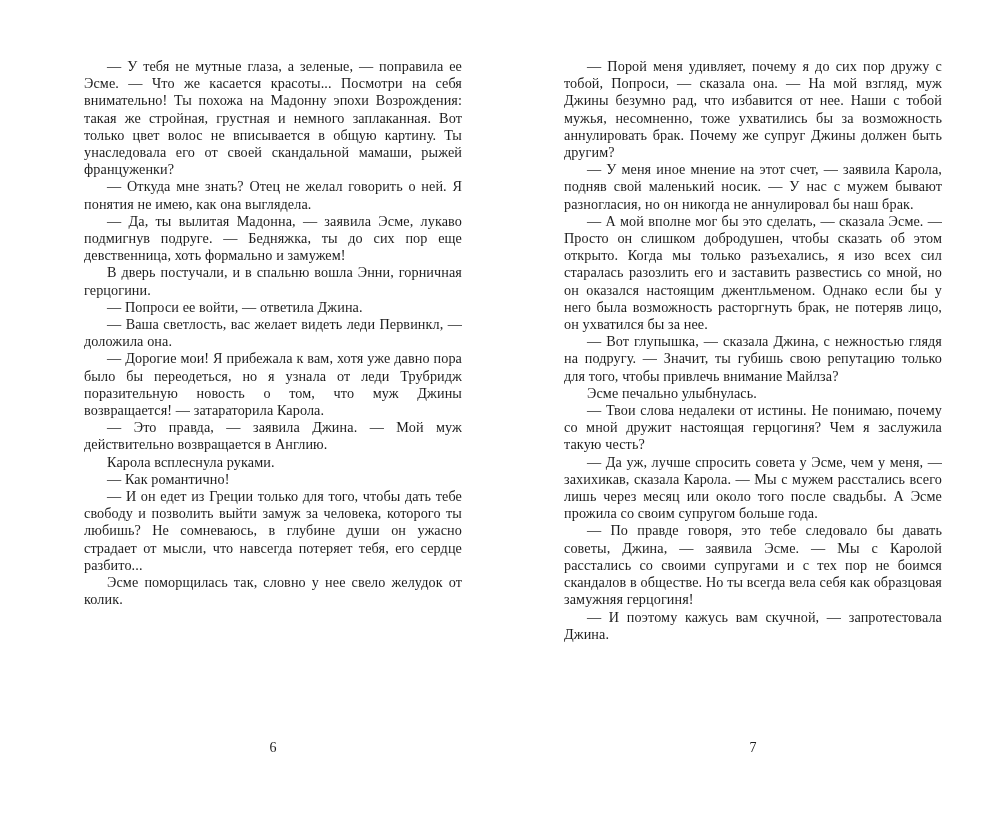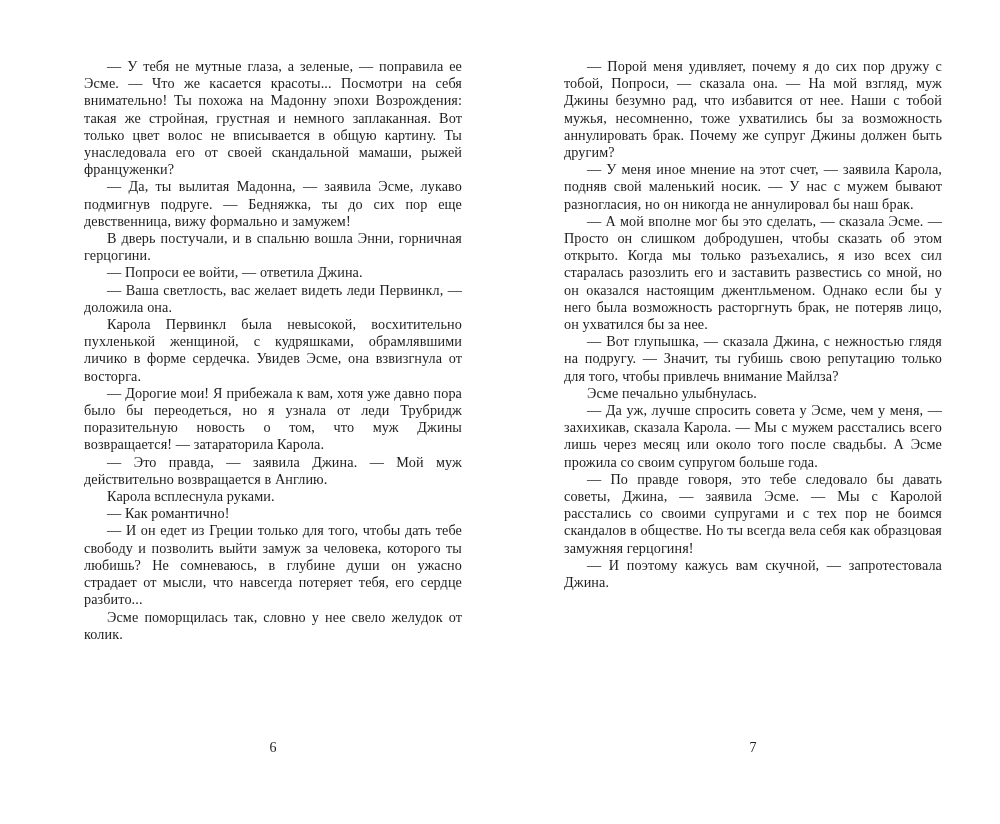--- a/index.html
+++ b/index.html
@@ -52,42 +52,43 @@
   }
 </style>
 </head>
 <body>
 
 <div class="book">
 
   <div class="page page-left">
     <div class="text-column">
         <p class="para">— У тебя не мутные глаза, а зеленые, — поправила ее Эсме. — Что же касается красоты... Посмотри на себя внимательно! Ты похожа на Мадонну эпохи Возрождения: такая же стройная, грустная и немного заплаканная. Вот только цвет волос не вписывается в общую картину. Ты унаследовала его от своей скандальной мамаши, рыжей француженки?</p>
-        <p class="para">— Да, ты вылитая Мадонна, — заявила Эсме, лукаво подмигнув подруге. — Бедняжка, ты до сих пор еще девственница, вижу формально и замужем!</p>
+        <p class="para">— Откуда мне знать? Отец не желал говорить о ней. Я понятия не имею, как она выглядела.</p>
+        <p class="para">— Да, ты вылитая Мадонна, — заявила Эсме, лукаво подмигнув подруге. — Бедняжка, ты до сих пор еще девственница, хоть формально и замужем!</p>
         <p class="para">В дверь постучали, и в спальню вошла Энни, горничная герцогини.</p>
         <p class="para">— Попроси ее войти, — ответила Джина.</p>
         <p class="para">— Ваша светлость, вас желает видеть леди Первинкл, — доложила она.</p>
-        <p class="para">Карола Первинкл была невысокой, восхитительно пухленькой женщиной, с кудряшками, обрамлявшими личико в форме сердечка. Увидев Эсме, она взвизгнула от восторга.</p>
         <p class="para">— Дорогие мои! Я прибежала к вам, хотя уже давно пора было бы переодеться, но я узнала от леди Трубридж поразительную новость о том, что муж Джины возвращается! — затараторила Карола.</p>
         <p class="para">— Это правда, — заявила Джина. — Мой муж действительно возвращается в Англию.</p>
         <p class="para">Карола всплеснула руками.</p>
         <p class="para">— Как романтично!</p>
         <p class="para">— И он едет из Греции только для того, чтобы дать тебе свободу и позволить выйти замуж за человека, которого ты любишь? Не сомневаюсь, в глубине души он ужасно страдает от мысли, что навсегда потеряет тебя, его сердце разбито...</p>
         <p class="para">Эсме поморщилась так, словно у нее свело желудок от колик.</p>
       </div>
     <div class="page-number">6</div>
   </div>
 
   <div class="page page-right">
     <div class="text-column">
         <p class="para">— Порой меня удивляет, почему я до сих пор дружу с тобой, Попроси, — сказала она. — На мой взгляд, муж Джины безумно рад, что избавится от нее. Наши с тобой мужья, несомненно, тоже ухватились бы за возможность аннулировать брак. Почему же супруг Джины должен быть другим?</p>
         <p class="para">— У меня иное мнение на этот счет, — заявила Карола, подняв свой маленький носик. — У нас с мужем бывают разногласия, но он никогда не аннулировал бы наш брак.</p>
         <p class="para">— А мой вполне мог бы это сделать, — сказала Эсме. — Просто он слишком добродушен, чтобы сказать об этом открыто. Когда мы только разъехались, я изо всех сил старалась разозлить его и заставить развестись со мной, но он оказался настоящим джентльменом. Однако если бы у него была возможность расторгнуть брак, не потеряв лицо, он ухватился бы за нее.</p>
         <p class="para">— Вот глупышка, — сказала Джина, с нежностью глядя на подругу. — Значит, ты губишь свою репутацию только для того, чтобы привлечь внимание Майлза?</p>
         <p class="para">Эсме печально улыбнулась.</p>
+        <p class="para">— Твои слова недалеки от истины. Не понимаю, почему со мной дружит настоящая герцогиня? Чем я заслужила такую честь?</p>
         <p class="para">— Да уж, лучше спросить совета у Эсме, чем у меня, — захихикав, сказала Карола. — Мы с мужем расстались всего лишь через месяц или около того после свадьбы. А Эсме прожила со своим супругом больше года.</p>
         <p class="para">— По правде говоря, это тебе следовало бы давать советы, Джина, — заявила Эсме. — Мы с Каролой расстались со своими супругами и с тех пор не боимся скандалов в обществе. Но ты всегда вела себя как образцовая замужняя герцогиня!</p>
         <p class="para">— И поэтому кажусь вам скучной, — запротестовала Джина.</p>
       </div>
     <div class="page-number">7</div>
   </div>
 
 </div>
 
 </body></html>

